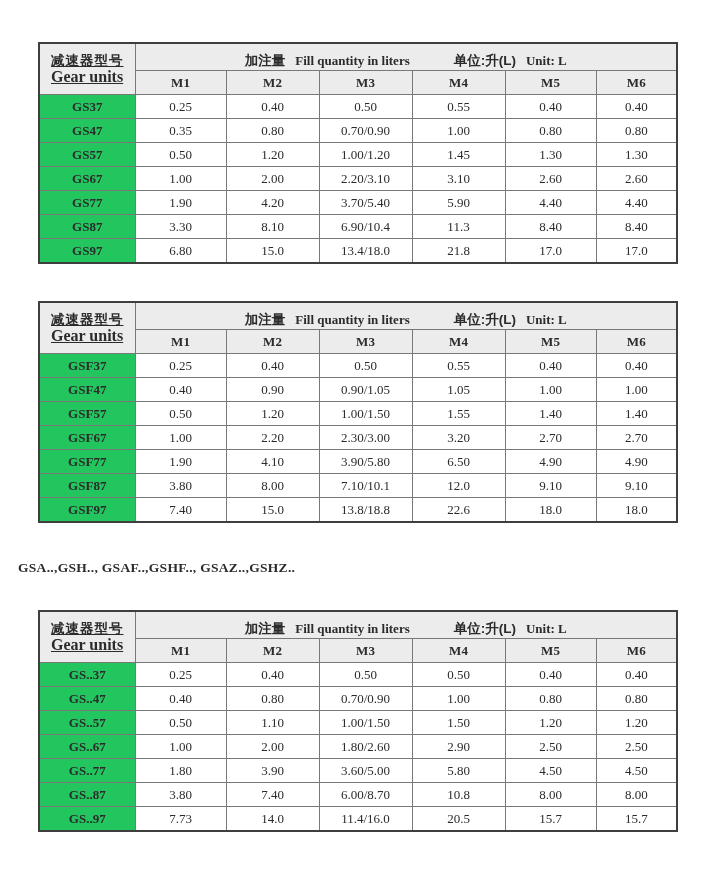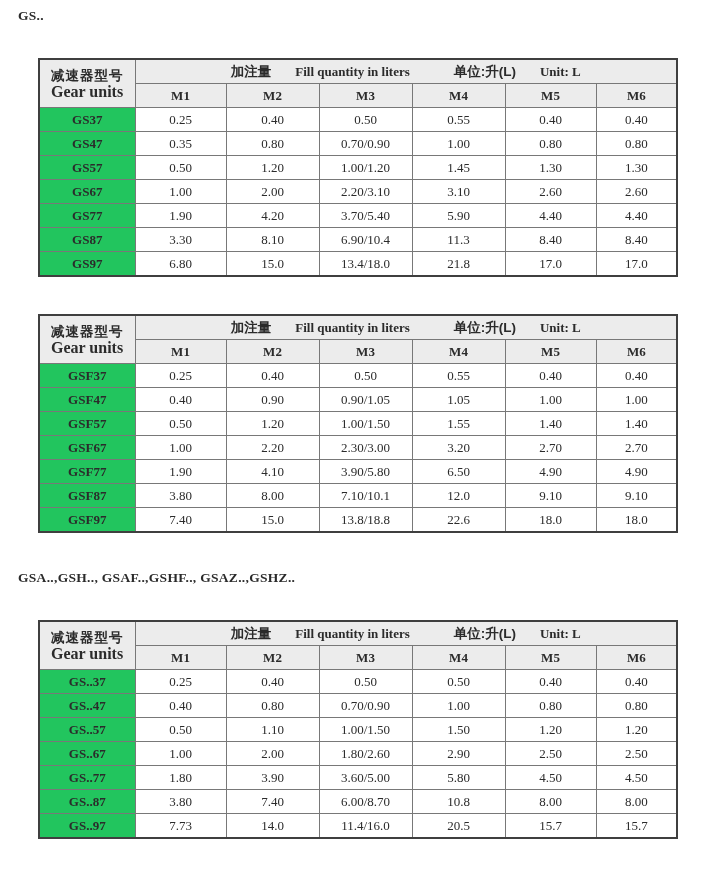--- a/index.html
+++ b/index.html
@@ -42,54 +42,54 @@
     overflow: hidden;
   }
   .fill-table thead th {
     background: #ececec;
     font-weight: bold;
   }
   .gear-cell {
     text-align: left !important;
     padding-left: 11px !important;
     line-height: 16px;
+    text-decoration: underline;
   }
   .gear-cell .cn { font-family: "Liberation Sans", "DejaVu Sans", sans-serif; font-size: 13.5px; letter-spacing: 1px; }
   .gear-cell .en { font-size: 16px; }
   .fill-header-cell {
     font-size: 13px;
   }
   .fill-header-inner {
     display: flex;
     justify-content: center;
     align-items: baseline;
     gap: 44px;
   }
   .fill-header-inner .cn {
     font-family: "Liberation Sans", "DejaVu Sans", sans-serif;
     font-size: 13.5px;
     font-weight: bold;
   }
-  .grp { display: inline-flex; gap: 24px; align-items: baseline; }
+  .grp { display: inline-flex; gap: 10px; align-items: baseline; margin-top: 8px; }
   .model-cell {
     font-weight: bold;
     background: #22c55e;
   }
   .value-cell {
     font-weight: normal;
     background: #ffffff;
   }
 </style>
 </head>
 <body>
 
 <div>
   <div>
   <div class="section">
-    <h3 class="section-title">GS..</h3>
     <table class="fill-table">
       <colgroup>
         <col style="width:96px">
         <col style="width:91px">
         <col style="width:93px">
         <col style="width:93px">
         <col style="width:93px">
         <col style="width:91px">
         <col style="width:81px">
       </colgroup>

